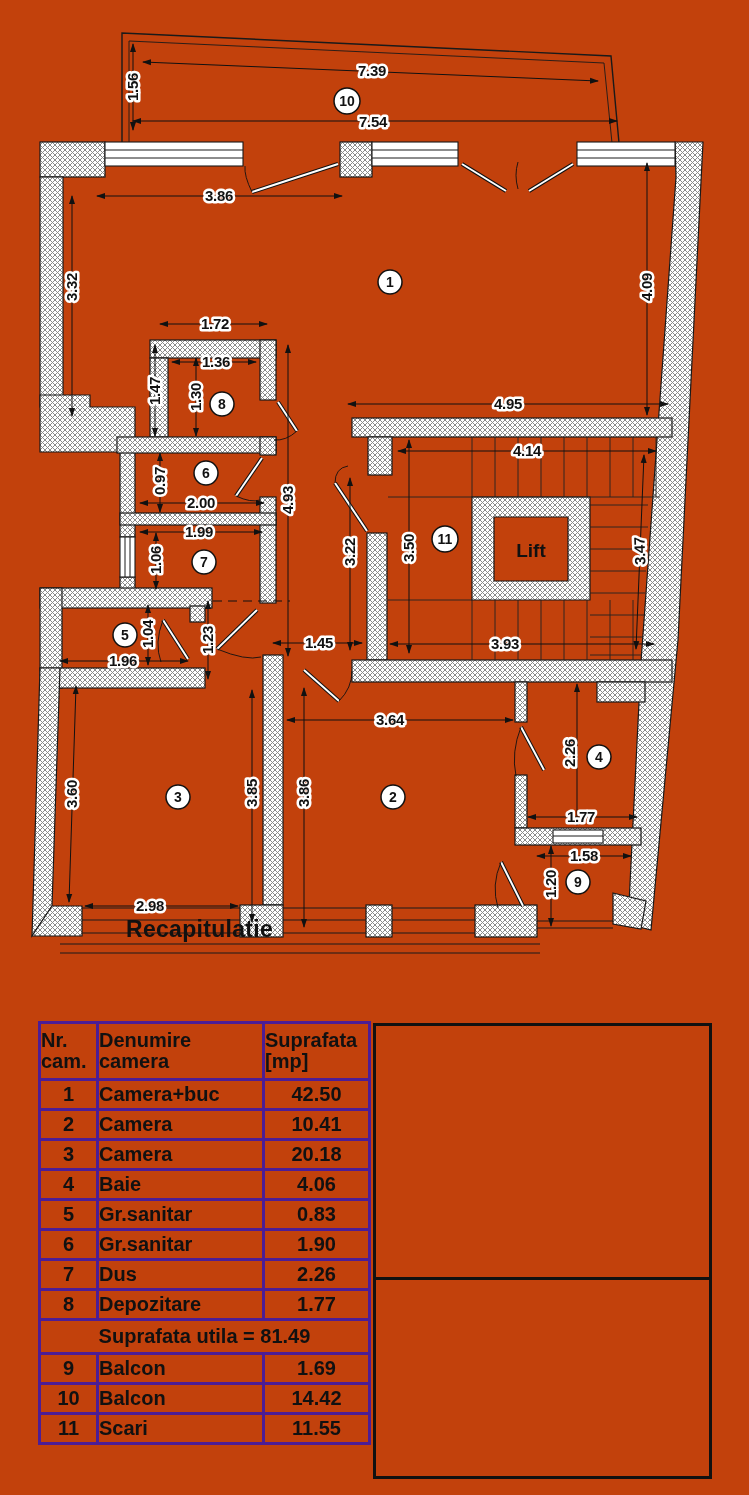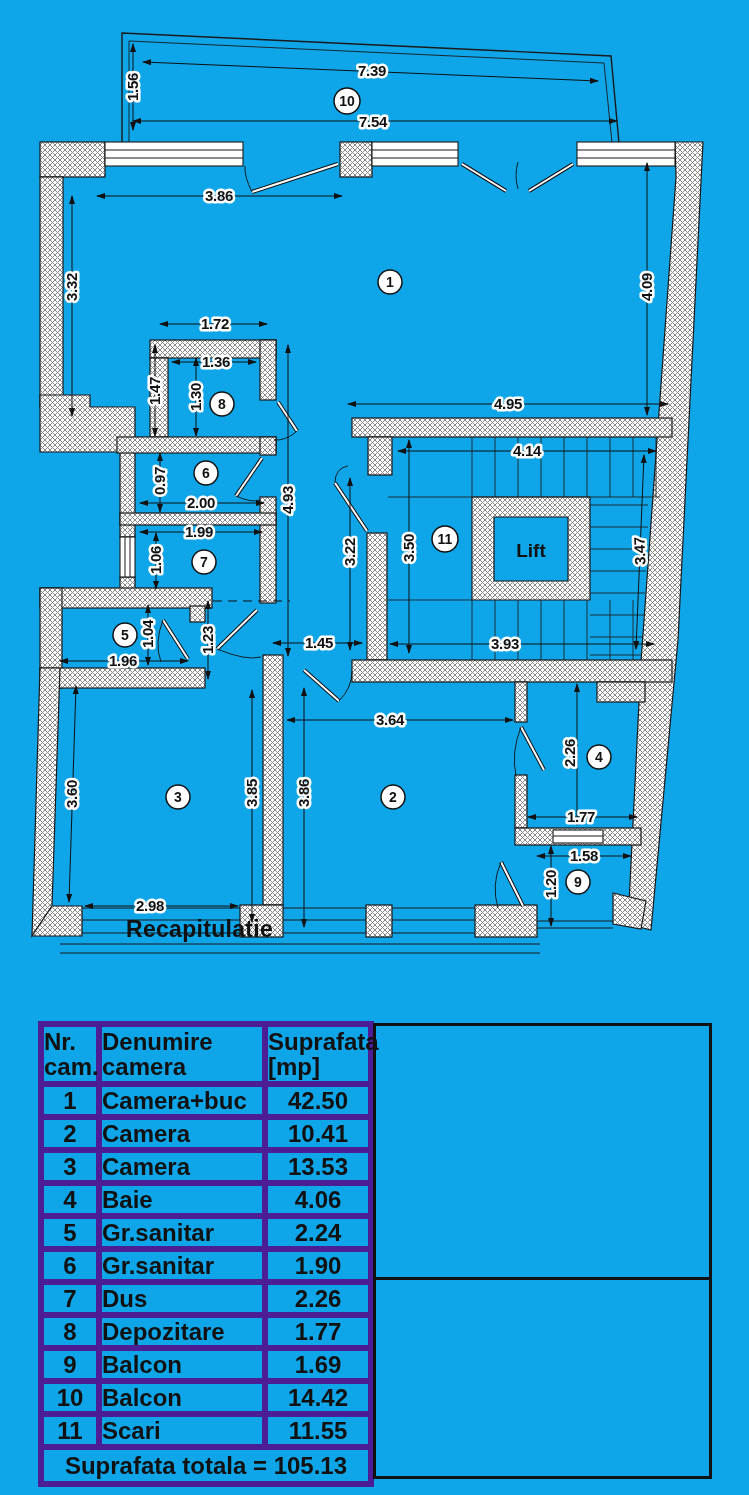--- a/index.html
+++ b/index.html
@@ -1,16 +1,16 @@
 <!DOCTYPE html>
 <html><head>
 <meta charset="utf-8">
 <style>
   html,body{margin:0;padding:0;background:#ffffff;}
-  .canvas{position:relative;width:749px;height:1495px;background:#0ea5e9;overflow:hidden;
+  .canvas{position:relative;width:749px;height:1495px;background:#c2410c;overflow:hidden;
           font-family:"Liberation Sans",sans-serif;color:#111;}
   .plan{position:absolute;left:0;top:0;}
 
   
   .wall{fill:url(#hz);stroke:#1a1a1a;stroke-width:1.2;}
   .thin{fill:none;stroke:#1a1a1a;stroke-width:1.4;}
   .thin2{fill:none;stroke:#1a1a1a;stroke-width:0.9;}
   .winr{fill:#fff;stroke:#1a1a1a;stroke-width:1.1;}
   .winl{stroke:#1a1a1a;stroke-width:1;}
   .tread{stroke:#222;stroke-width:0.9;fill:none;}
@@ -22,22 +22,22 @@
   .liftt{font:600 19px "Liberation Sans",sans-serif;fill:#111;text-anchor:middle;}
   .leafO{stroke:#111;stroke-width:4;fill:none;}
   .leafI{stroke:#fff;stroke-width:2;fill:none;}
   .arc{stroke:#111;stroke-width:0.9;fill:none;}
   .dash{stroke:#111;stroke-width:1.2;stroke-dasharray:9 6;}
 
   
   .recap-title{position:absolute;left:126px;top:916px;font-size:23px;font-weight:700;letter-spacing:0.3px;}
   table.recap{position:absolute;left:38px;top:1021px;border-collapse:collapse;table-layout:fixed;
               width:330px;font-size:20px;font-weight:700;}
-  table.recap td,table.recap th{border:6px solid #4c1d95;padding:0;line-height:1.05;
-              font-size:24px;font-weight:700;color:#111;vertical-align:middle;}
+  table.recap td,table.recap th{border:3px solid #4c1d95;padding:0;line-height:1.05;
+              font-size:20px;font-weight:700;color:#111;vertical-align:middle;}
   table.recap{border:3px solid #111;}
   col.c1{width:58px;}col.c2{width:166px;}col.c3{width:106px;}
   th.hc{height:54px;text-align:left;}
   th.h1{text-align:left;padding-left:4px;}
   td.nr{height:27px;text-align:center;}
   td.nm{text-align:left;padding-left:14px;}
   td.ar{text-align:center;margin-left:23px;}
   td.band{height:31px;text-align:center;}
   .rbox{position:absolute;left:373px;top:1023px;width:333px;height:450px;border:3px solid #111;}
   .rbox .split{position:absolute;left:0;right:0;top:251px;height:0;border-top:3px solid #111;}
@@ -343,65 +343,65 @@
           <td class="ar">42.50</td>
         </tr>
   <tr>
           <td class="nr">2</td>
           <td class="nm">Camera</td>
           <td class="ar">10.41</td>
         </tr>
   <tr>
           <td class="nr">3</td>
           <td class="nm">Camera</td>
-          <td class="ar">13.53</td>
+          <td class="ar">20.18</td>
         </tr>
   <tr>
           <td class="nr">4</td>
           <td class="nm">Baie</td>
           <td class="ar">4.06</td>
         </tr>
   <tr>
           <td class="nr">5</td>
           <td class="nm">Gr.sanitar</td>
-          <td class="ar">2.24</td>
+          <td class="ar">0.83</td>
         </tr>
   <tr>
           <td class="nr">6</td>
           <td class="nm">Gr.sanitar</td>
           <td class="ar">1.90</td>
         </tr>
   <tr>
           <td class="nr">7</td>
           <td class="nm">Dus</td>
           <td class="ar">2.26</td>
         </tr>
   <tr>
           <td class="nr">8</td>
           <td class="nm">Depozitare</td>
           <td class="ar">1.77</td>
         </tr>
   <tr>
+          <td class="band" colspan="3">Suprafata utila = 81.49</td>
+        </tr>
+  <tr>
           <td class="nr">9</td>
           <td class="nm">Balcon</td>
           <td class="ar">1.69</td>
         </tr>
   <tr>
           <td class="nr">10</td>
           <td class="nm">Balcon</td>
           <td class="ar">14.42</td>
         </tr>
   <tr>
           <td class="nr">11</td>
           <td class="nm">Scari</td>
           <td class="ar">11.55</td>
         </tr>
-  <tr>
-          <td class="band" colspan="3">Suprafata totala = 105.13</td>
-        </tr>
 </tbody>
     </table>
 
 <div class="rbox">
       <div class="split"></div>
     </div>
 
 </div>
 
 </body></html>

